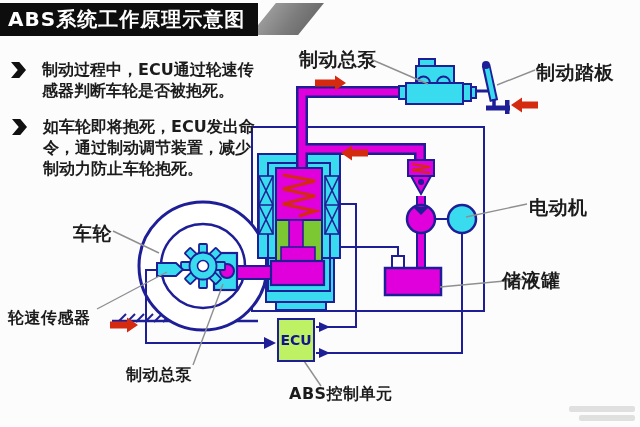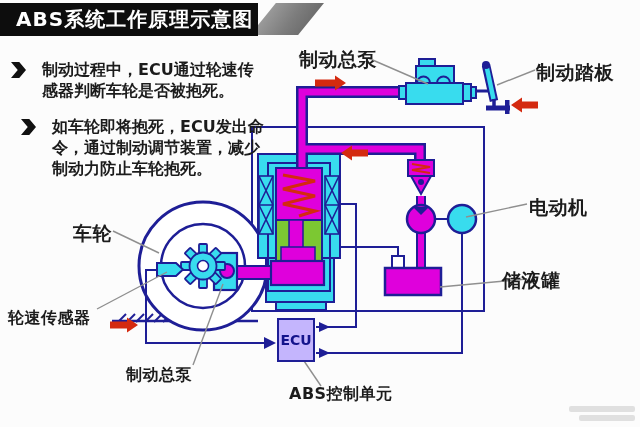--- a/index.html
+++ b/index.html
@@ -2,36 +2,36 @@
 <html><head>
 <meta charset="utf-8">
 <style>
   html,body{margin:0;padding:0}
   body{width:640px;height:427px;position:relative;background:#FCFCFC;
        font-family:"DejaVu Sans",sans-serif;overflow:hidden}
   .stage{position:absolute;inset:0;width:640px;height:427px}
   svg{position:absolute;left:0;top:0}
 
   .banner{position:absolute;left:0;top:3px;width:258px;height:33px;background:#0D0D0D;
-          color:#fff;display:flex;align-items:center;padding-left:16px;box-sizing:border-box;
+          color:#fff;display:flex;align-items:center;padding-left:8px;box-sizing:border-box;
           font-size:20px;font-weight:700;letter-spacing:1px;z-index:4;white-space:nowrap}
   .banner-accent{position:absolute;left:250px;top:3px;width:74px;height:32px;z-index:3;
           background:linear-gradient(125deg,#b2b2b2 0%,#7d7d7d 55%,#5c5c5c 100%);
           clip-path:polygon(0 100%,35% 0,100% 0,65% 100%)}
 
   .bullet{position:absolute;display:flex;gap:16px;z-index:4}
   .chev{width:15px;height:16px;background:#111;flex:none;margin-top:3px;
         clip-path:polygon(0 0,55% 0,100% 50%,55% 100%,0 100%,45% 50%)}
   .btxt{width:218px;font-size:16px;line-height:21px;font-weight:700;color:#1b1b1b}
 
   .lbl{position:absolute;font-size:19px;font-weight:700;color:#1c1c1c;
        white-space:nowrap;letter-spacing:.5px;z-index:4}
   .lbl.big{font-size:16px}
 
-  .ecu{position:absolute;left:277px;top:318px;width:38px;height:44px;background:#c4b5fd;
+  .ecu{position:absolute;left:277px;top:318px;width:38px;height:44px;background:#bef264;
        border:2.5px solid #1E1E96;box-sizing:border-box;display:flex;align-items:center;
        justify-content:center;font-size:14px;font-weight:700;color:#14148C;z-index:2}
 
   .wm{position:absolute;right:5px;bottom:6px;display:flex;flex-direction:column;
       gap:3px;align-items:flex-end;opacity:.6;z-index:4}
   .wm i{display:block;height:6px;background:#cfcfcf;border-radius:2px;filter:blur(.6px)}
 </style>
 </head>
 <body>
 
@@ -184,21 +184,21 @@
 
 <div class="banner-accent"></div>
 <div class="banner">
   <span>ABS系统工作原理示意图</span>
 </div>
 
 <div class="bullet" style="left:11px;top:59px">
   <div class="chev"></div>
   <div class="btxt">制动过程中，ECU通过轮速传感器判断车轮是否被抱死。</div>
 </div>
-<div class="bullet" style="left:21px;top:116px">
+<div class="bullet" style="left:12px;top:116px">
   <div class="chev"></div>
   <div class="btxt">如车轮即将抱死，ECU发出命令，通过制动调节装置，减少制动力防止车轮抱死。</div>
 </div>
 
 <div class="lbl" style="left:299px;top:47px">制动总泵</div>
 <div class="lbl" style="left:536px;top:60px">制动踏板</div>
 <div class="lbl" style="left:529px;top:195px">电动机</div>
 <div class="lbl" style="left:502px;top:268px">储液罐</div>
 <div class="lbl" style="left:73px;top:221px">车轮</div>
 <div class="lbl big" style="left:8px;top:308px">轮速传感器</div>

